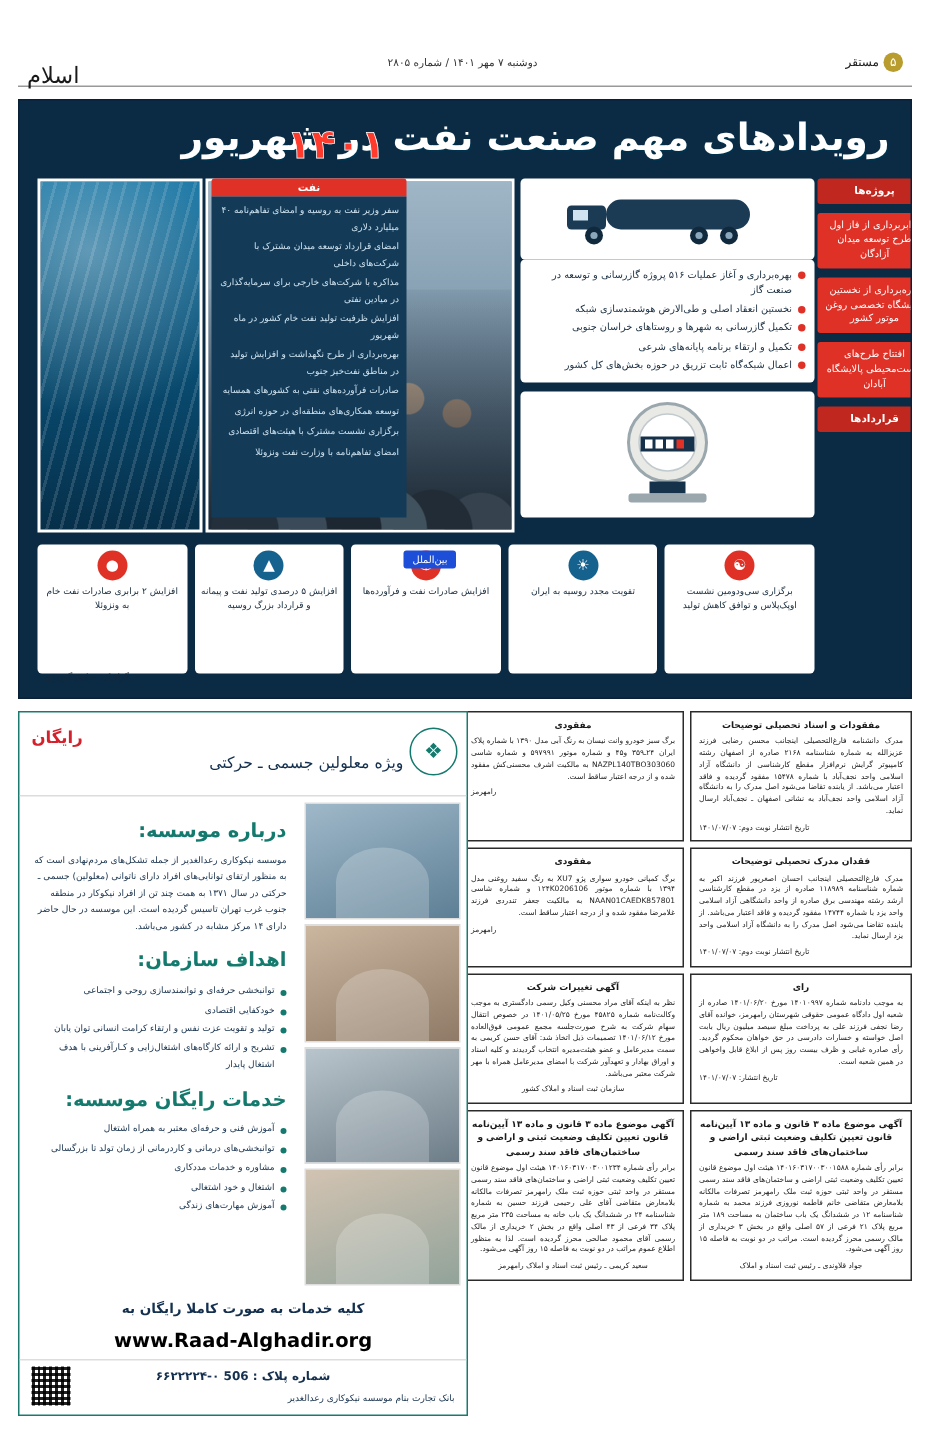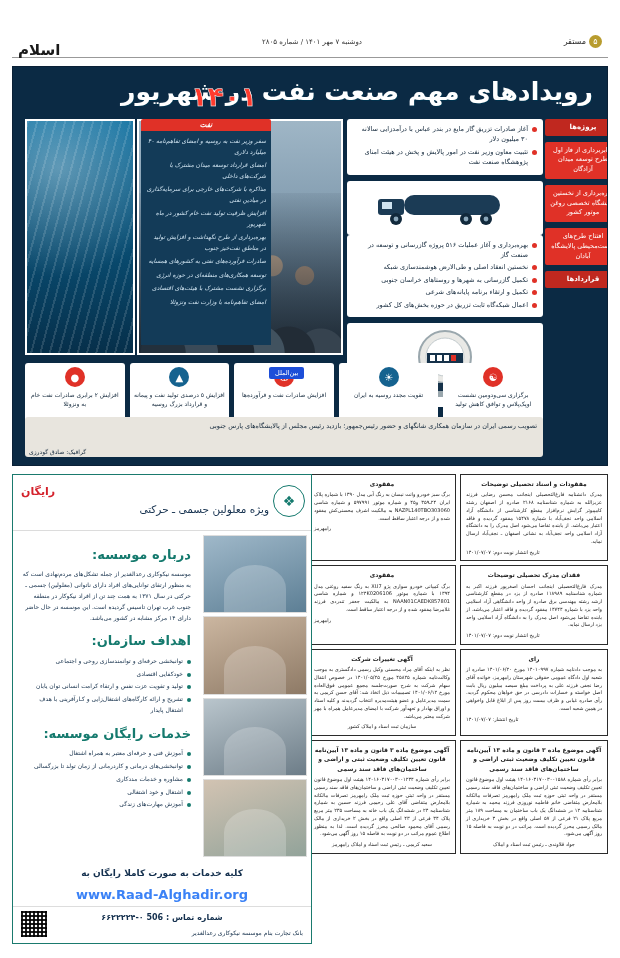--- a/index.html
+++ b/index.html
@@ -18,21 +18,21 @@
   }
 
   
   .masthead {
     position:absolute; top:30px; left:12px; right:12px; height:28px;
     border-bottom:1px solid #999;
     display:flex; align-items:center; justify-content:space-between;
     padding:0 6px 4px 6px;
   }
   .logo-box {
-    font-size:15px; font-weight:bold; color:#1a1a1a; letter-spacing:1px;margin-top:16px;
+    font-size:15px; font-weight:normal; color:#1a1a1a; letter-spacing:1px;margin-top:16px;
   }
   .mast-date { font-size:7px; color:#333; }
   .page-badge {
     display:flex; align-items:center; gap:3px;
     font-size:8px; color:#222;
   }
   .page-badge .num {
     width:13px; height:13px; border-radius:50%;
     background:#b89c2e; color:#fff; font-size:8px;
     display:flex; align-items:center; justify-content:center;
@@ -121,21 +121,21 @@
     border:2px solid #fff; overflow:hidden;
   }
   .oilrig:after {
     content:""; position:absolute; inset:0;
     background:
       repeating-linear-gradient(105deg, rgba(255,255,255,.13) 0 2px, transparent 2px 9px),
       radial-gradient(circle at 30% 20%, rgba(255,255,255,.35), transparent 55%);
   }
 
   .intlcol {
-    position:absolute; top:0; left:122px; width:130px; height:236px;font-style:italic;
+    position:absolute; top:0; left:122px; width:130px; height:236px;
   }
   .intl-head {
     background:#e03127; color:#fff; font-size:7px; font-weight:bold;
     padding:2px 5px; border-radius:2px 2px 0 0; text-align:center;
   }
   .intl-body {
     background:#133b58; color:#cfe3f0; font-size:6px; line-height:1.75;
     padding:5px; height:214px; overflow:hidden;
   }
   .intl-body div { margin-bottom:3px; }
@@ -220,21 +220,21 @@
   }
   .ch-text { flex:1; padding:6px 8px; font-size:6px; line-height:1.8; color:#16314c; }
   .ch-sec { color:#157a6e; font-weight:bold; font-size:13px; margin:6px 0 3px; }
   .ch-li { display:flex; gap:4px; align-items:flex-start; margin-bottom:2px; }
   .gdot { width:4px; height:4px; border-radius:50%; background:#157a6e; flex:0 0 4px; margin-top:4px; }
   .ch-cta {
     text-align:center; color:#14304e; font-weight:bold; font-size:9px;
     line-height:1.8; padding:4px 6px;
   }
   .ch-url {
-    text-align:center; color:#3b82f6; font-weight:bold; font-size:13px; padding:2px 0 4px;
+    text-align:center; color:#000000; font-weight:bold; font-size:13px; padding:2px 0 4px;
   }
   .ch-foot {
     border-top:1px solid #ddd; padding:4px 8px; font-size:6px; line-height:1.8; color:#16314c;
   }
   .ch-phone { text-align:center; font-size:8px; font-weight:bold; color:#14304e; margin-bottom:2px; }
   .ch-qr {
     position:absolute; left:8px; bottom:6px; width:26px; height:26px;
     background:
       repeating-linear-gradient(90deg,#222 0 2px, #fff 2px 4px),
       repeating-linear-gradient(0deg,#222 0 2px, #fff 2px 4px);
@@ -263,30 +263,20 @@
 
       <div class="tagcol">
         <div class="tag head">پروژه‌ها</div>
         <div class="tag">برابر‌برداری از فاز اول طرح توسعه میدان آزادگان</div>
         <div class="tag">بهره‌برداری از نخستین پالایشگاه تخصصی روغن موتور کشور</div>
         <div class="tag">افتتاح طرح‌های زیست‌محیطی پالایشگاه آبادان</div>
         <div class="tag head">قراردادها</div>
       </div>
 
       <div class="col-mid">
-        <div class="card">
-          <div class="bullet">
-              <span class="dot"></span>
-            <span>آغاز صادرات تزریق گاز مایع در بندر عباس با درآمدزایی سالانه ۳۰ میلیون دلار</span>
-            </div>
-          <div class="bullet">
-              <span class="dot"></span>
-            <span>تثبیت معاون وزیر نفت در امور پالایش و پخش در هیئت امنای پژوهشگاه صنعت نفت</span>
-            </div>
-        </div>
         <div class="truck">
           <svg width="150" height="46" viewBox="0 0 150 46" aria-hidden="true">
             <rect x="34" y="10" width="96" height="20" rx="10" fill="#1b3b55"></rect>
             <rect x="8" y="14" width="26" height="16" rx="3" fill="#1b3b55"></rect>
             <rect x="12" y="17" width="10" height="7" fill="#cfe3f0"></rect>
             <circle cx="26" cy="34" r="6" fill="#11293c"></circle>
             <circle cx="26" cy="34" r="2.4" fill="#8aa7bb"></circle>
             <circle cx="96" cy="34" r="6" fill="#11293c"></circle>
             <circle cx="96" cy="34" r="2.4" fill="#8aa7bb"></circle>
             <circle cx="116" cy="34" r="6" fill="#11293c"></circle>
@@ -370,23 +360,20 @@
           <span>افزایش ۵ درصدی تولید نفت و پیمانه و قرارداد بزرگ روسیه</span>
         </div>
         <div class="bchip">
           <span class="chip-ic">●</span>
           <span>افزایش ۲ برابری صادرات نفت خام به ونزوئلا</span>
         </div>
       </div>
 
       <div class="intl-tag">بین‌الملل</div>
 
-      <div class="domestic-note">
-        <span>تصویب رسمی ایران در سازمان همکاری شانگهای و حضور رئیس‌جمهور؛ بازدید رئیس مجلس از پالایشگاه‌های پارس جنوبی</span>
-      </div>
       <div class="credit">گرافیک: صادق گودرزی</div>
     </div>
   </div>
 
   <div class="lower">
 
     <div class="classifieds">
 
       <div class="ad">
         <h4>مفقودات و اسناد تحصیلی توضیحات</h4>
@@ -498,21 +485,21 @@
         </div>
       </div>
 
       <div class="ch-cta">
         <div>کلیه خدمات به صورت کاملا رایگان به</div>
       </div>
       <div class="ch-url">www.Raad-Alghadir.org</div>
 
       <div class="ch-foot">
         <div class="ch-phone">
-          <span>شماره تماس :</span>
+          <span>شماره پلاک :</span>
           <span>506 ۰-۶۶۲۲۲۲۴</span>
         </div>
         <div>بانک تجارت بنام موسسه نیکوکاری رعدالغدیر</div>
 
         <div class="ch-qr"></div>
       </div>
     </div>
 
   </div>
 </div>

